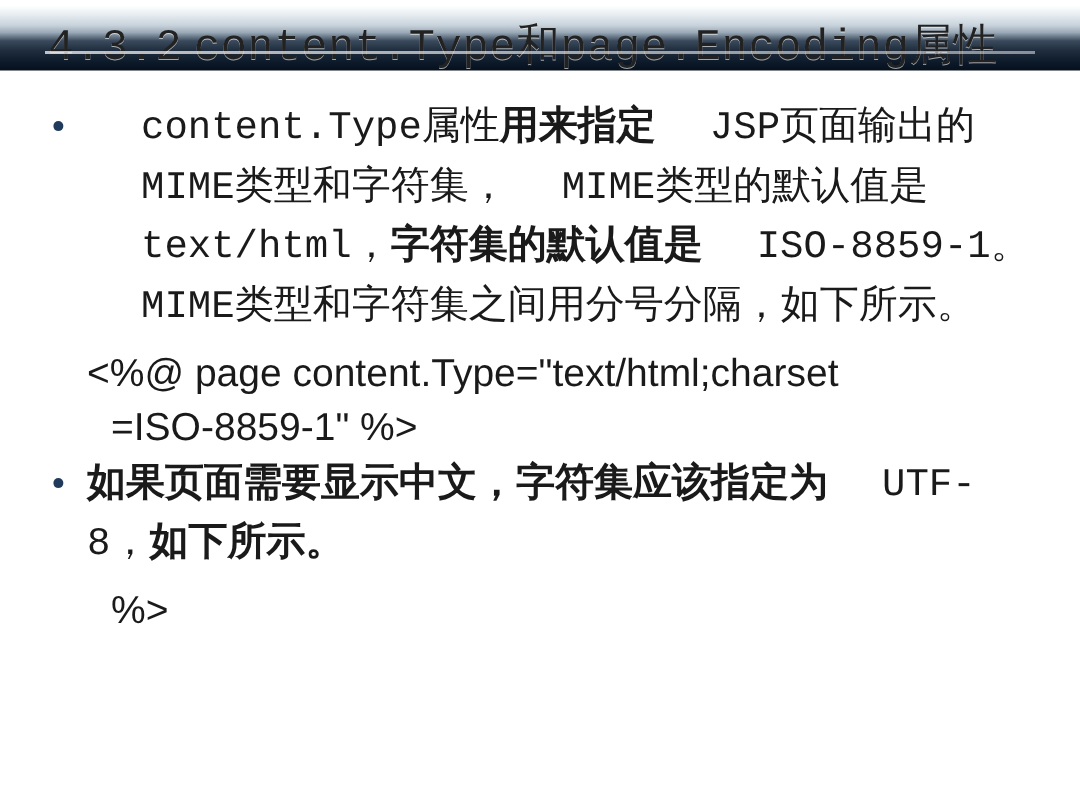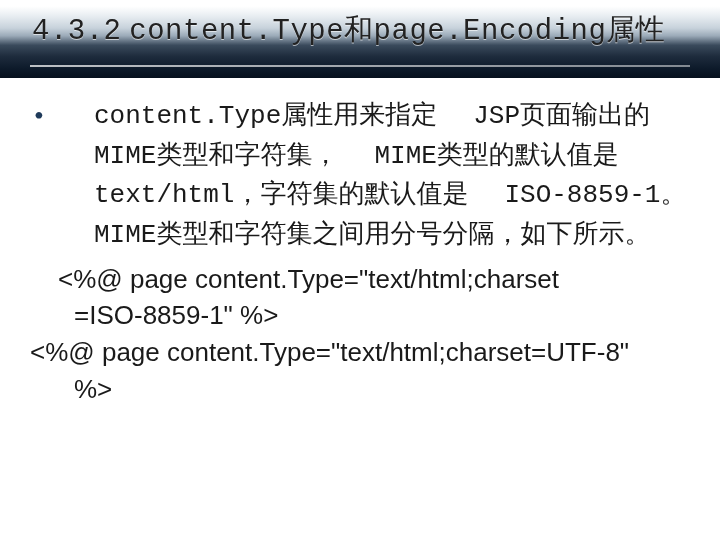--- a/index.html
+++ b/index.html
@@ -12,21 +12,21 @@
     background: #ffffff;
   }
   .slide {
     position: relative;
     width: 720px;
     height: 540px;
     box-sizing: border-box;
   }
   .header-band {
     position: relative;
-    height: 78px;
+    height: 47px;
     background: linear-gradient(to bottom,
       #ffffff 0%,
       #ffffff 8%,
       #e9eef2 20%,
       #c7d2db 36%,
       #9baab8 46%,
       #3a4a5c 58%,
       #1e2c3d 72%,
       #0d1a2a 88%,
       #06101d 100%);
@@ -71,21 +71,21 @@
   ul.bullets > li::before {
     content: "•";
     position: absolute;
     left: 4px;
     top: 0;
     color: #1f3a5a;
     font-size: 28px;
     line-height: 1.45;
   }
   .mono { font-family: "Courier New", "SimSun", monospace; margin-left: 36px; }
-  .bold { font-weight: normal; }
+  .bold { font-weight: bold; }
   .code-line {
     padding-left: 28px;
     font-family: "Arial", "SimHei", sans-serif;
     font-size: 26px;
     line-height: 1.4;
   }
   .code-line2 {
     padding-left: 0;
     font-family: "Arial", "SimHei", sans-serif;
     font-size: 26px;
@@ -109,18 +109,22 @@
   <div class="body">
     <ul class="bullets">
       <li>
         <span class="mono">content.Type属性</span><span class="bold">用来指定</span><span class="mono">JSP</span><span>页面输出的</span><span class="mono">MIME</span><span>类型和字符集，</span><span class="mono">MIME</span><span>类型的默认值是</span><span class="mono">text/html，</span><span class="bold">字符集的默认值是</span><span class="mono">ISO-8859-1</span><span>。</span><span class="mono">MIME</span><span>类型和字符集之间用分号分隔，如下所示。</span>
       </li>
     </ul>
 
     <div class="code-line">&lt;%@ page content.Type="text/html;charset</div>
     <div class="code-line ind2">=ISO-8859-1" %&gt;</div>
 
+    <ul class="bullets">
+      <li>
+        <span class="bold">如果页面需要显示中文，字符集应该指定为</span><span class="mono">UTF-8，</span><span class="bold">如下所示。</span>
+      </li>
+    </ul>
 
-    <div class="code-line2">&lt;%@ page content.Type="text/html;charset=UTF-8"</div>
     <div class="code-line2 ind2">%&gt;</div>
   </div>
 
 </div>
 
 </body></html>

